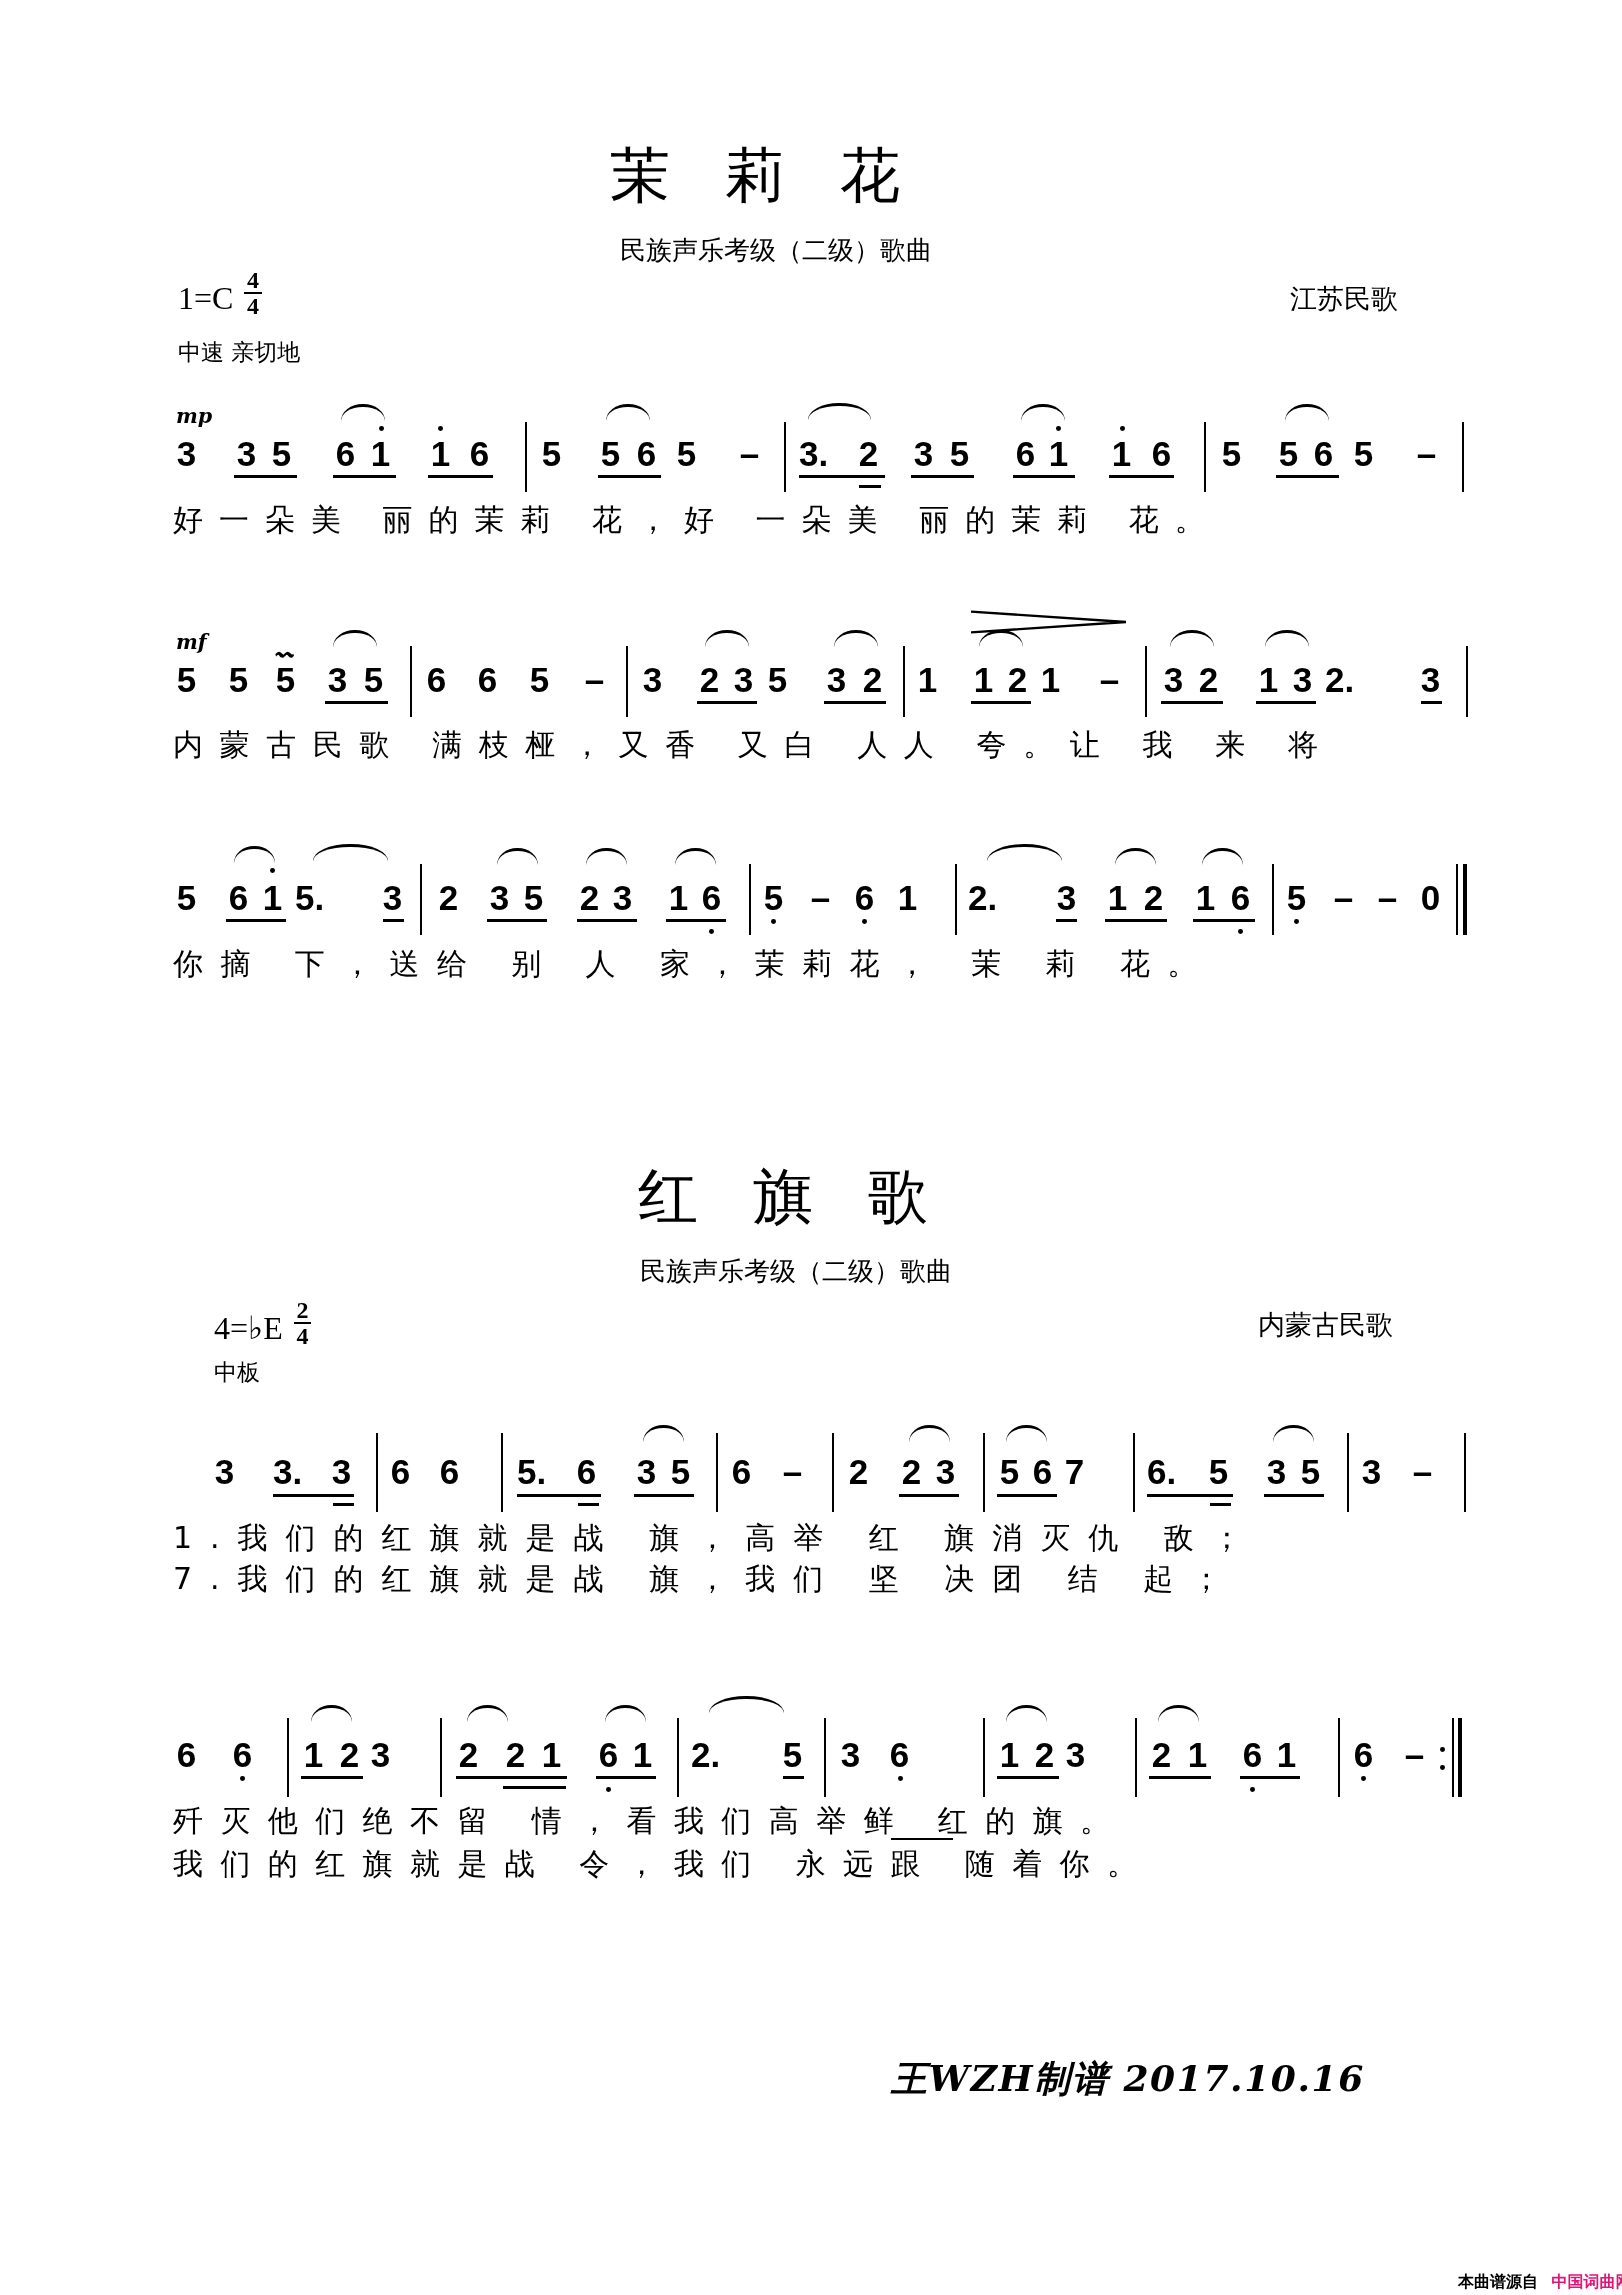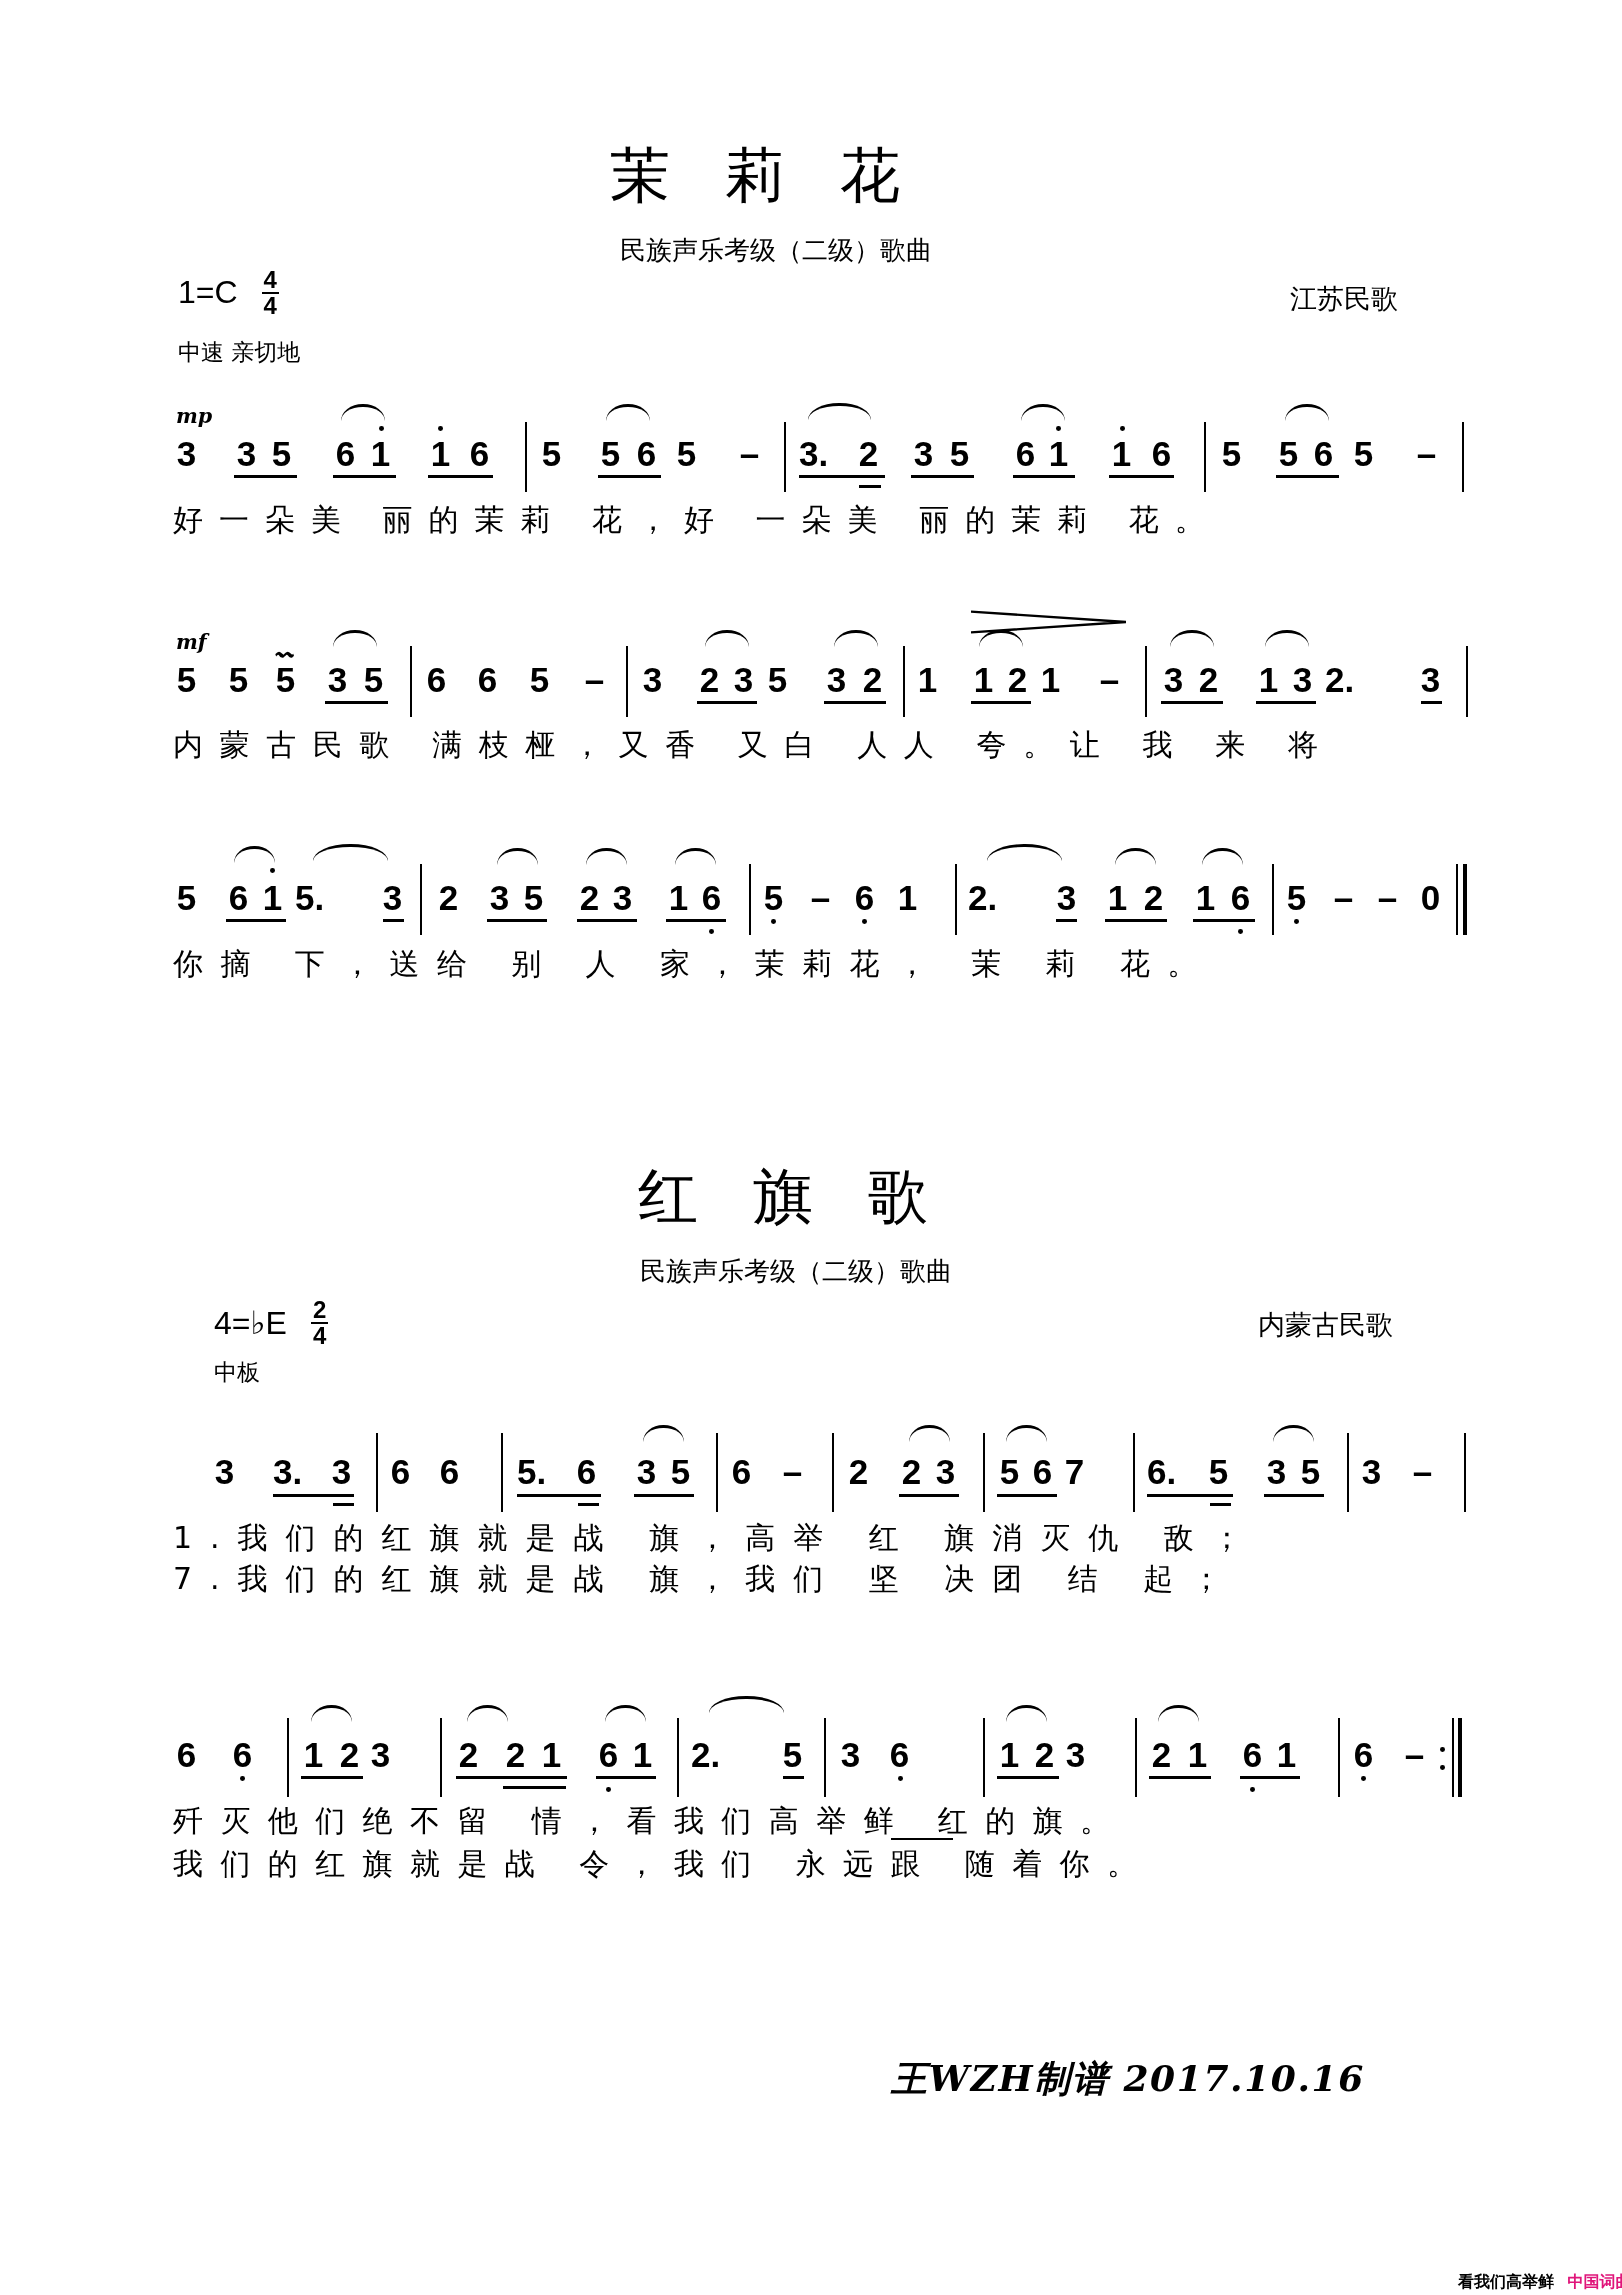--- a/index.html
+++ b/index.html
@@ -3,21 +3,21 @@
 <meta charset="utf-8">
 <style>
   html, body { margin:0; padding:0; background:#ffffff; }
   body { width:1623px; height:2295px; position:relative; overflow:hidden;
          font-family:"DejaVu Sans", "Liberation Sans", sans-serif; color:#000; }
   .abs { position:absolute; }
   .title { font-family:"DejaVu Serif","Liberation Serif",serif; font-size:60px; letter-spacing:55px; white-space:nowrap; }
   .subtitle { font-size:26px; white-space:nowrap; }
   .meta { font-size:27px; white-space:nowrap; }
   .tempo { font-size:23px; white-space:nowrap; }
-  .key { font-family:Liberation Sans, sans-serif; font-size:32px; white-space:nowrap; display:flex; align-items:center; gap:24px; }
+  .key { font-family:Liberation Serif, serif; font-size:32px; white-space:nowrap; display:flex; align-items:flex-end; gap:11px; }
   .frac { display:inline-flex; flex-direction:column; align-items:center; font-weight:bold; font-size:24px; line-height:22px; }
   .frac .bar { width:17.4px; height:2.4px; background:#000; margin:0.8px 0; }
   .dyn { font-family:"DejaVu Serif","Liberation Serif",serif; font-style:italic; font-weight:bold; font-size:20.6px; }
 
   .staff { position:absolute; left:0; width:1623px; }
   .note { position:absolute; font-family:"Liberation Sans",sans-serif; font-weight:bold; font-size:35px; line-height:40px; text-align:center; width:25px; }
   .barline { position:absolute; width:1.6px; background:#000; }
   .ul { position:absolute; height:3.2px; background:#000; }
   .dot { position:absolute; width:4.8px; height:4.8px; border-radius:50%; background:#000; }
   .slur { position:absolute; border-top:3.2px solid #000; border-radius:50% 50% 0 0 / 100% 100% 0 0; height:14.3px; }
@@ -341,16 +341,16 @@
   <div class="barline" style="left:1452px; top:1718px; height:79px;"></div>
   <div class="barline" style="left:1458px; top:1718px; height:79px; width:4px;"></div>
 
   <div class="lyric" style="left:173px; top:1803px; letter-spacing:17.4px;">歼灭他们绝不留 情，看我们高举鲜 红的旗。</div>
   <div class="ul" style="left:891px; top:1838px; width:62px; height:2.4px;"></div>
   <div class="lyric" style="left:173px; top:1846px; letter-spacing:17.4px;">我们的红旗就是战 令，我们 永远跟 随着你。</div>
 </div>
 
 <div class="abs sig" style="left:891px; top:2055px;">王WZH制谱  2017.10.16</div>
 <div class="abs wm" style="left:1458px; top:2272px;">
-  <span>看我们高举鲜</span>
+  <span>本曲谱源自</span>
   <span style="color:#e0157a; margin-left:8px;">中国词曲网</span>
 </div>
 
 
 </body></html>

